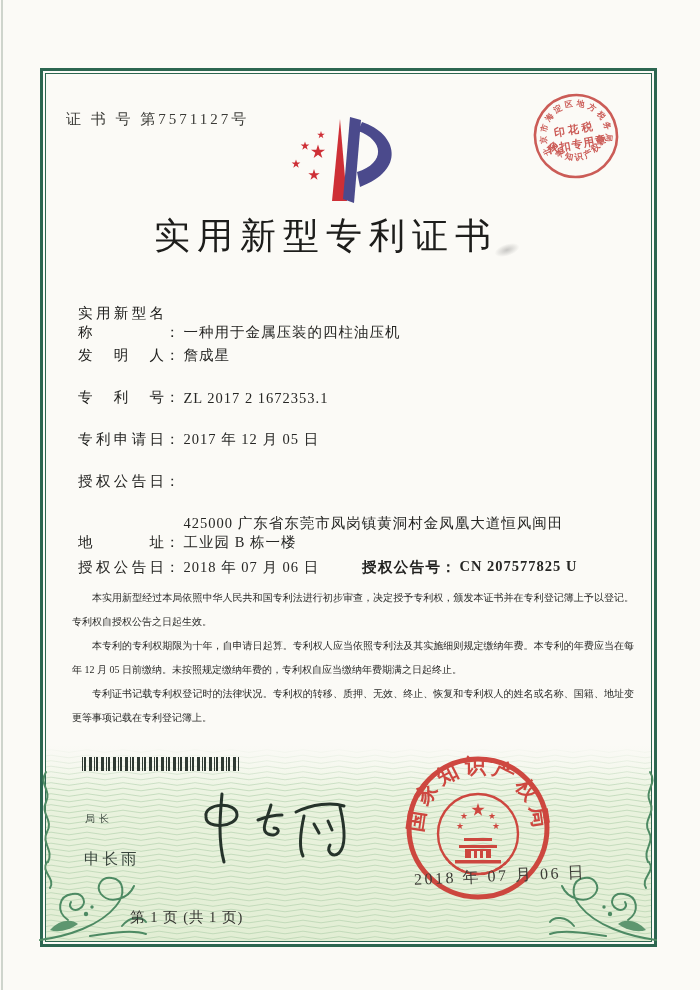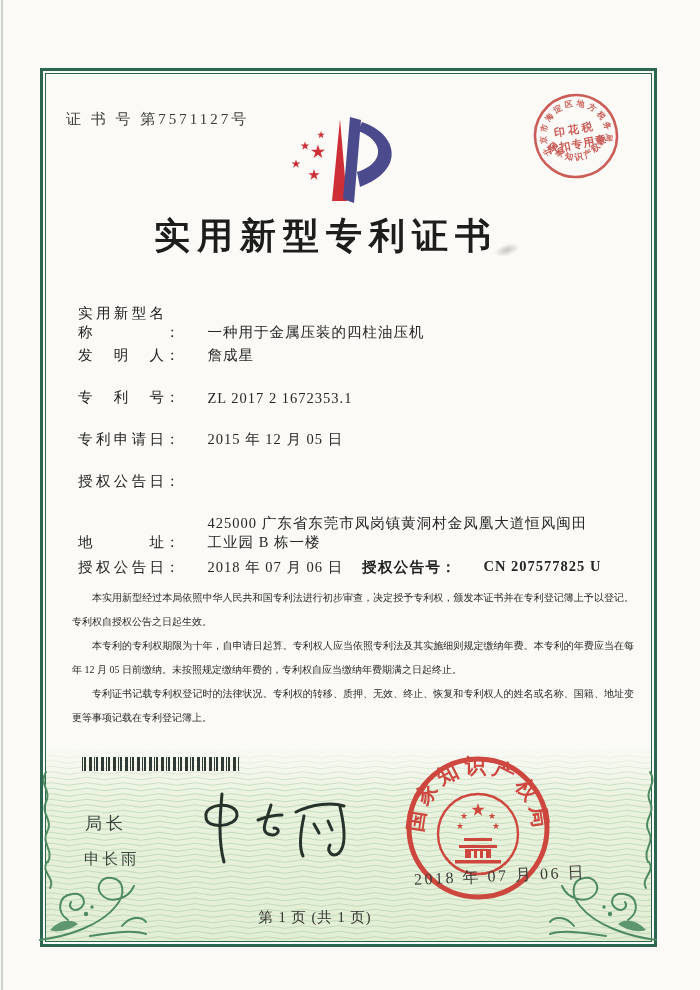--- a/index.html
+++ b/index.html
@@ -15,40 +15,40 @@
   .frame-inner{position:absolute;inset:2px;border:1px solid #2c6650;}
   
   .band{position:absolute;left:46px;top:745px;width:605px;height:196px;
     background:linear-gradient(180deg,#f3f8ec 0%,#e9f2dd 35%,#e2eed4 100%);}
   .band-fade{position:absolute;left:0;top:0;width:100%;height:42px;
     background:linear-gradient(180deg,#fbfaf6 0%,rgba(251,250,246,0) 100%);}
   .waves{position:absolute;left:0;top:0;}
   
   .cert-number{position:absolute;left:66px;top:110px;font-size:15px;letter-spacing:3px;color:#3a3a36;}
   .title{position:absolute;left:40px;top:212px;width:572px;text-align:center;
-    font-size:36px;font-weight:bold;letter-spacing:7px;color:#1d1d1b;}
+    font-size:36px;font-weight:normal;letter-spacing:7px;color:#1d1d1b;}
   .frow{position:absolute;left:78px;display:flex;align-items:flex-end;font-size:14.5px;}
   .flabel{display:inline-block;width:86px;text-align:justify;text-align-last:justify;color:#222220;}
   .fcolon{display:inline-block;margin:0 4px 0 1px;}
-  .fvalue{letter-spacing:1px;white-space:pre-line;max-width:470px;margin-left:24px;}
+  .fvalue{letter-spacing:1px;white-space:pre-line;max-width:470px;}
   .frow2{position:absolute;left:362px;display:flex;font-size:14.5px;font-weight:bold;}
   .frow2 .flabel{width:78px;}
   .paragraphs{position:absolute;left:72px;top:586px;width:562px;font-size:10px;
     line-height:24px;text-align:justify;color:#2a2a28;}
   .paragraphs p{margin:0;text-indent:2em;}
   
   .barcode{position:absolute;left:82px;top:757px;width:172px;height:14px;display:flex;align-items:stretch;}
   .barcode span{background:#2f3a33;height:100%;}
-  .signer-title{position:absolute;left:85px;top:812px;font-size:17px;letter-spacing:4px;color:#38443c;}
+  .signer-title{position:absolute;left:85px;top:812px;font-size:10px;letter-spacing:4px;color:#38443c;}
   .signer-name{position:absolute;left:84px;top:840px;font-size:15.5px;letter-spacing:3px;color:#38443c;margin-top:9px;}
   .signature{position:absolute;left:192px;top:790px;}
   .seal{position:absolute;left:398px;top:748px;opacity:.93;}
   .seal-date{position:absolute;left:414px;top:866px;font-size:16px;letter-spacing:2.5px;
     color:#3c3c36;transform:rotate(-2.5deg);white-space:nowrap;}
-  .footer{position:absolute;left:130px;top:908px;width:370px;text-align:center;
+  .footer{position:absolute;left:130px;top:908px;width:370px;
     font-size:14.5px;letter-spacing:1px;color:#33332f;}
   .tax-stamp{position:absolute;left:520px;top:80px;transform:rotate(-10deg);opacity:.88;}
   .logo{position:absolute;left:290px;top:112px;}
   .flourish{position:absolute;top:768px;}
   .flourish.left{left:30px;}
   .flourish.right{left:548px;transform:scaleX(-1);}
   .smudge{position:absolute;left:494px;top:244px;width:26px;height:12px;border-radius:50%;
     background:radial-gradient(rgba(100,100,100,.35),rgba(100,100,100,0) 70%);transform:rotate(-18deg);}
 </style>
 </head>
@@ -140,21 +140,21 @@
   <span class="fvalue">詹成星</span>
 </div>
 <div class="frow" style="top:388px">
   <span class="flabel">专利号</span>
     <span class="fcolon">：</span>
   <span class="fvalue">ZL 2017 2 1672353.1</span>
 </div>
 <div class="frow" style="top:430px">
   <span class="flabel">专利申请日</span>
     <span class="fcolon">：</span>
-  <span class="fvalue">2015 年 12 月 05 日</span>
+  <span class="fvalue">2017 年 12 月 05 日</span>
 </div>
 <div class="frow" style="top:472px">
   <span class="flabel">授权公告日</span>
     <span class="fcolon">：</span>
 </div>
 <div class="frow" style="top:514px">
   <span class="flabel">地址</span>
     <span class="fcolon">：</span>
   <span class="fvalue">425000 广东省东莞市凤岗镇黄洞村金凤凰大道恒风闽田
 工业园 B 栋一楼</span>

